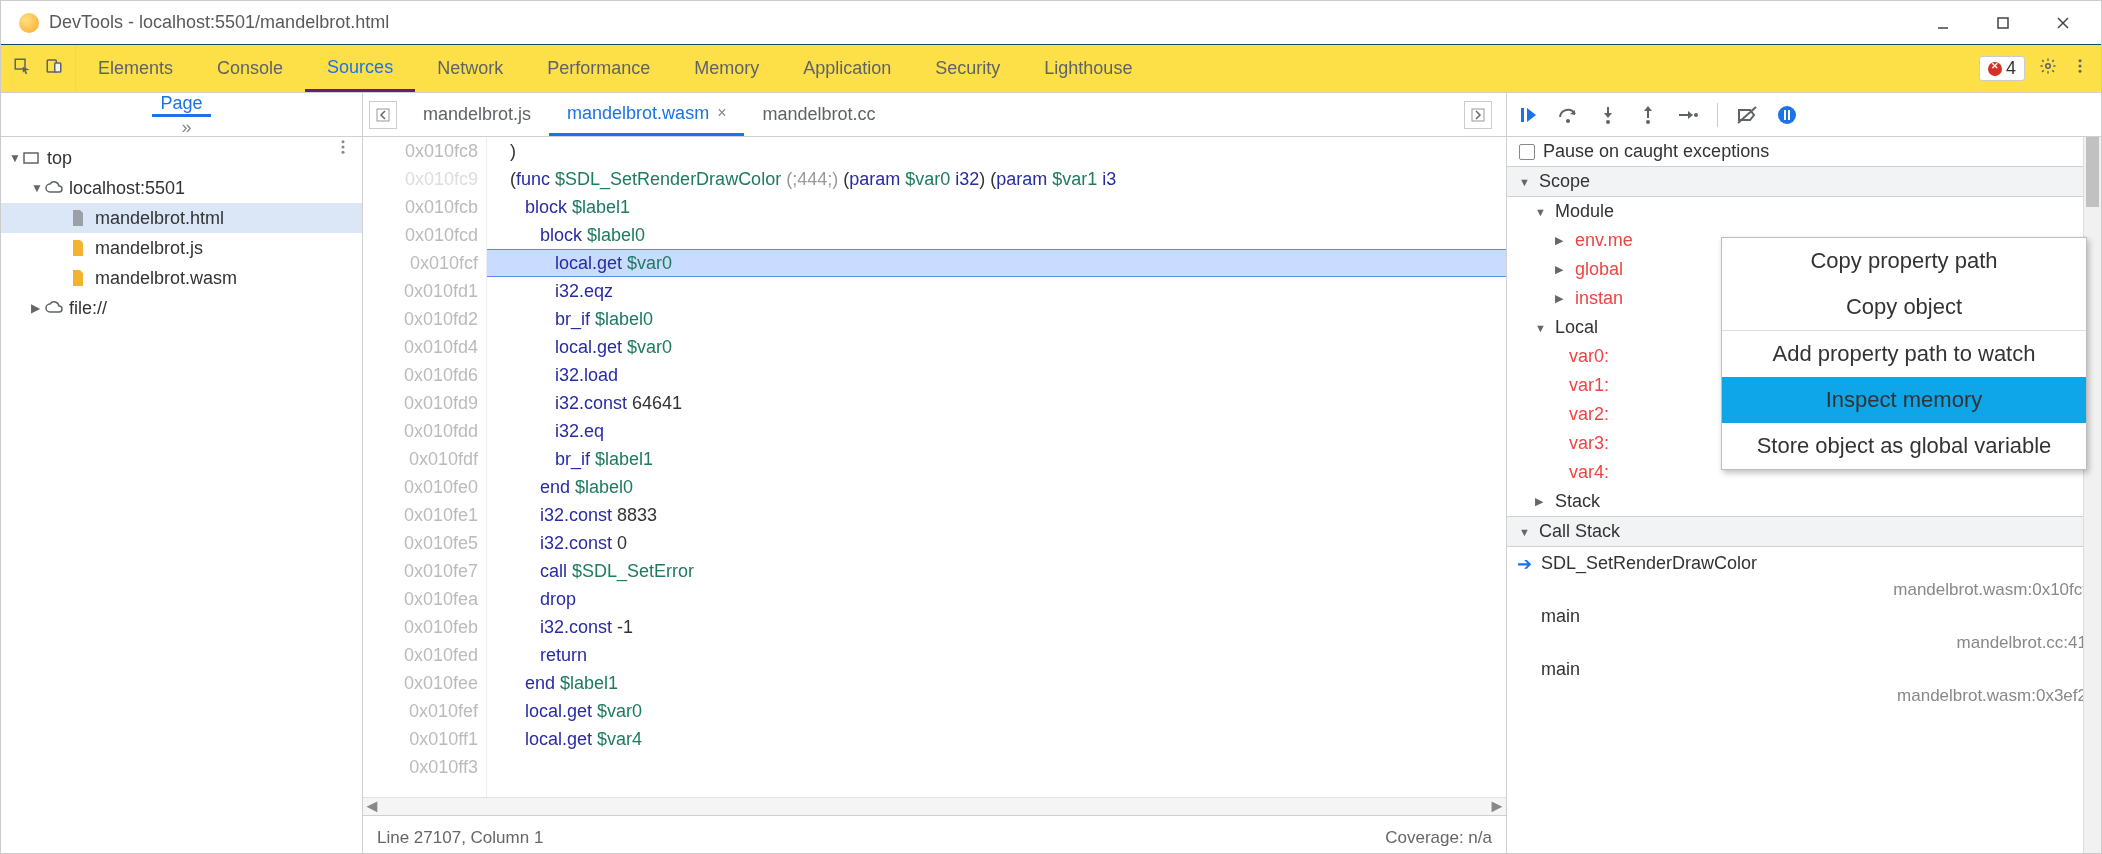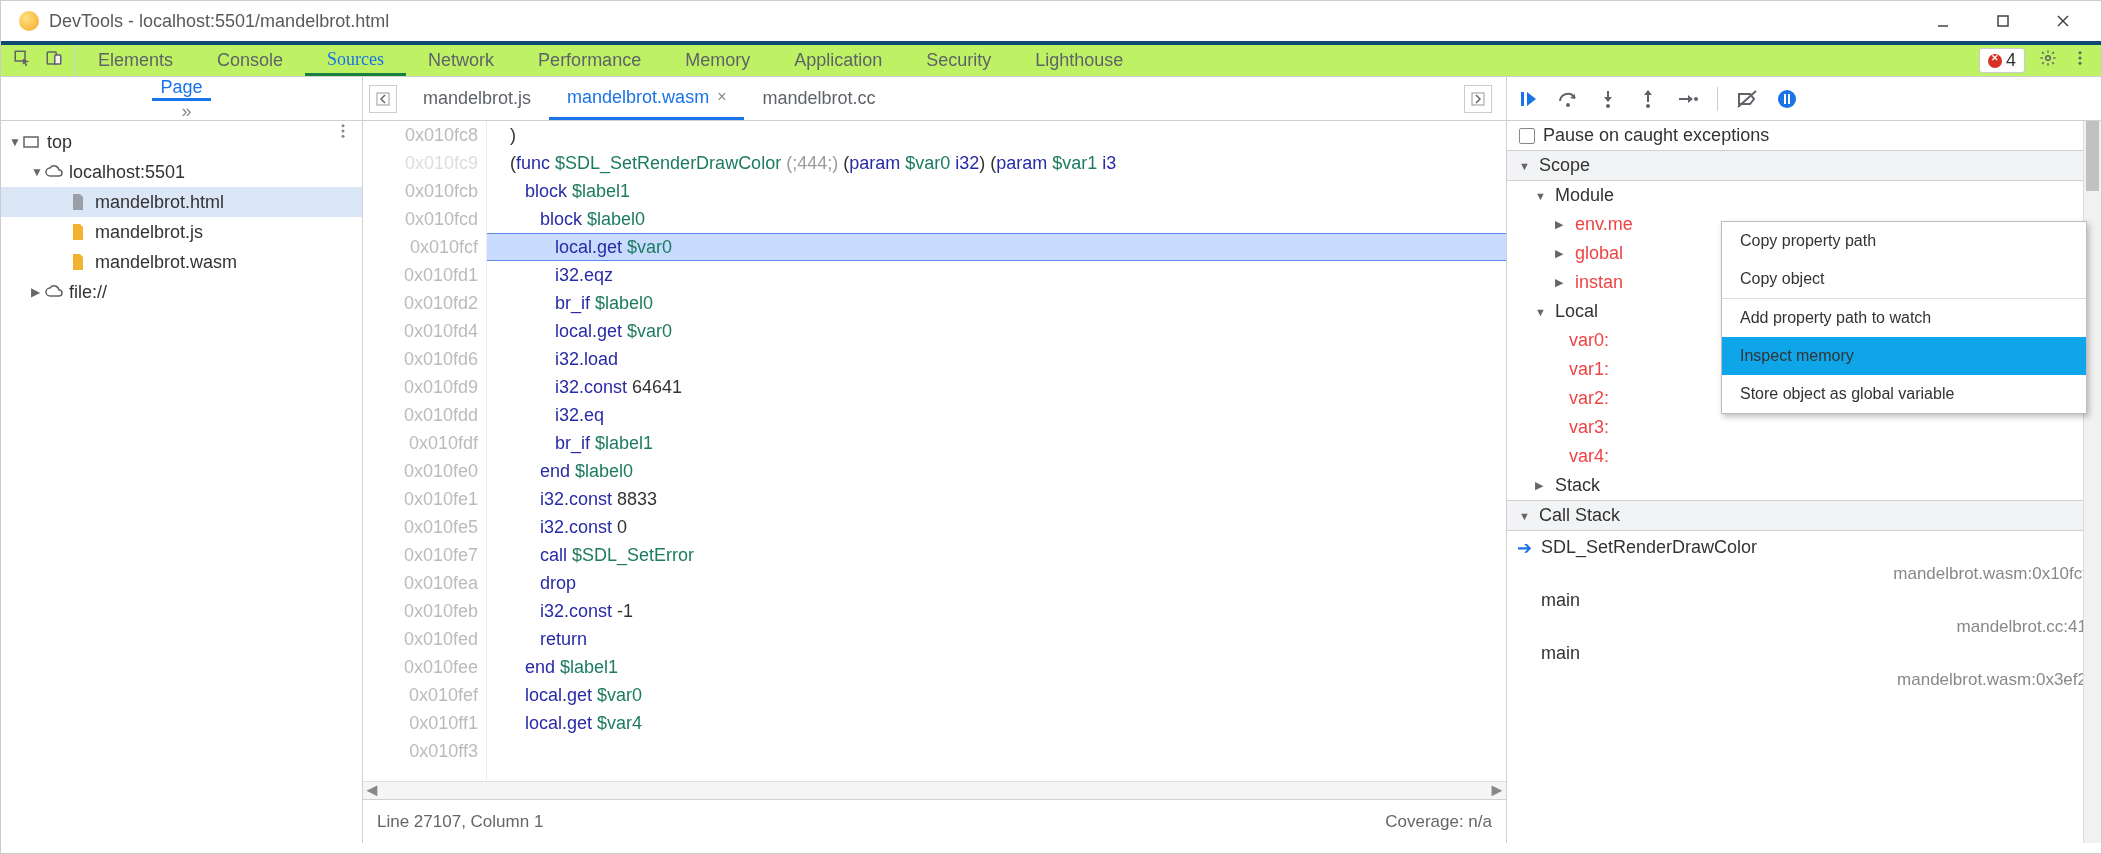--- a/index.html
+++ b/index.html
@@ -1,30 +1,30 @@
 <!DOCTYPE html>
 <html><head>
 <meta charset="utf-8">
 <style>
   * { box-sizing: border-box; margin: 0; padding: 0; font-family: "Segoe UI", Arial, sans-serif; }
   body { width: 2102px; height: 854px; background: #fff; font-size: 18px; color: #333; overflow: hidden; border: 1px solid #ccc; }
 
   
-  .titlebar { height: 44px; display: flex; align-items: center; padding: 0 8px; background: #fff; border-bottom: 4px solid #0c4a6e; }
+  .titlebar { height: 44px; display: flex; align-items: center; padding: 0 8px; background: #fff; border-bottom: 1px solid #0c4a6e; }
   .titlebar .favicon { width: 20px; height: 20px; border-radius: 50%; background: radial-gradient(circle at 35% 35%, #ffe082, #f9a825); margin: 0 10px; }
   .titlebar .title { flex: 1; font-size: 18px; color: #5a5a5a; }
   .titlebar .win-btn { width: 60px; height: 44px; display: flex; align-items: center; justify-content: center; color: #444; }
   .titlebar .win-btn svg { width: 14px; height: 14px; }
 
   
-  .maintabs { height: 32px; display: flex; align-items: stretch; background: #bef264; border-bottom: 1px solid #d0d0d0; }
+  .maintabs { height: 48px; display: flex; align-items: stretch; background: #fde047; border-bottom: 1px solid #d0d0d0; }
   .maintabs .left-tools { display: flex; align-items: center; padding: 0 12px; border-right: 1px solid #d0d0d0; gap: 14px; }
   .maintabs .tabs { display: flex; align-items: stretch; }
   .maintabs .tab { padding: 0 22px; display: flex; align-items: center; color: #5f6368; cursor: pointer; font-size: 18px; }
-  .maintabs .tab.active { color: #1a73e8; border-bottom: 3px solid #15803d; font-family: Liberation Serif, serif; }
+  .maintabs .tab.active { color: #1a73e8; border-bottom: 3px solid #701a75; }
   .maintabs .spacer { flex: 1; }
   .maintabs .right-tools { display: flex; align-items: center; gap: 14px; padding: 0 12px; }
   .err-badge { display: flex; align-items: center; gap: 4px; background: #fff; border: 1px solid #ccc; border-radius: 3px; padding: 1px 8px; }
   .err-badge .red-dot { width: 14px; height: 14px; background: #d93025; border-radius: 50%; position: relative; }
   .err-badge .red-dot::after { content: "✕"; color: #fff; font-size: 9px; font-weight: bold; position: absolute; top: -1px; left: 3px; }
 
   
   .body-area { display: flex; height: calc(854px - 44px - 44px); }
 
   
@@ -82,21 +82,21 @@
   .indent2 { padding-left: 48px; }
   .scope-name { color: #ef4444; }
   .checkbox { width: 16px; height: 16px; border: 1px solid #888; border-radius: 2px; }
   .callstack-item { padding: 6px 12px 6px 34px; }
   .callstack-item.current::before { content: "➔"; color: #1a73e8; position: absolute; left: 10px; }
   .callstack-item { position: relative; }
   .callstack-loc { color: #888; text-align: right; padding-right: 14px; font-size: 17px; }
 
   
   .ctx-menu { position: absolute; top: 100px; right: 14px; width: 366px; background: #fff; border: 1px solid #bdbdbd; box-shadow: 2px 3px 6px rgba(0,0,0,0.25); z-index: 50; }
-  .ctx-menu .item { padding: 10px 18px; font-size: 16px; }
+  .ctx-menu .item { padding: 10px 18px; font-size: 22px; text-align: center; }
   .ctx-menu .item.hover { background: #0ea5e9; }
   .ctx-menu .divider { height: 1px; background: #ddd; margin: 0; }
 
   .right-scrollbar { position: absolute; right: 0; top: 44px; bottom: 0; width: 18px; background: #f1f1f1; border-left: 1px solid #ddd; }
   .right-scrollbar .sthumb { position: absolute; left: 2px; right: 2px; top: 0; height: 70px; background: #c1c1c1; }
 
   .icon-svg { width: 18px; height: 18px; }
   .gear-icon, .kebab-icon { color: #5f6368; }
 </style>
 </head>

